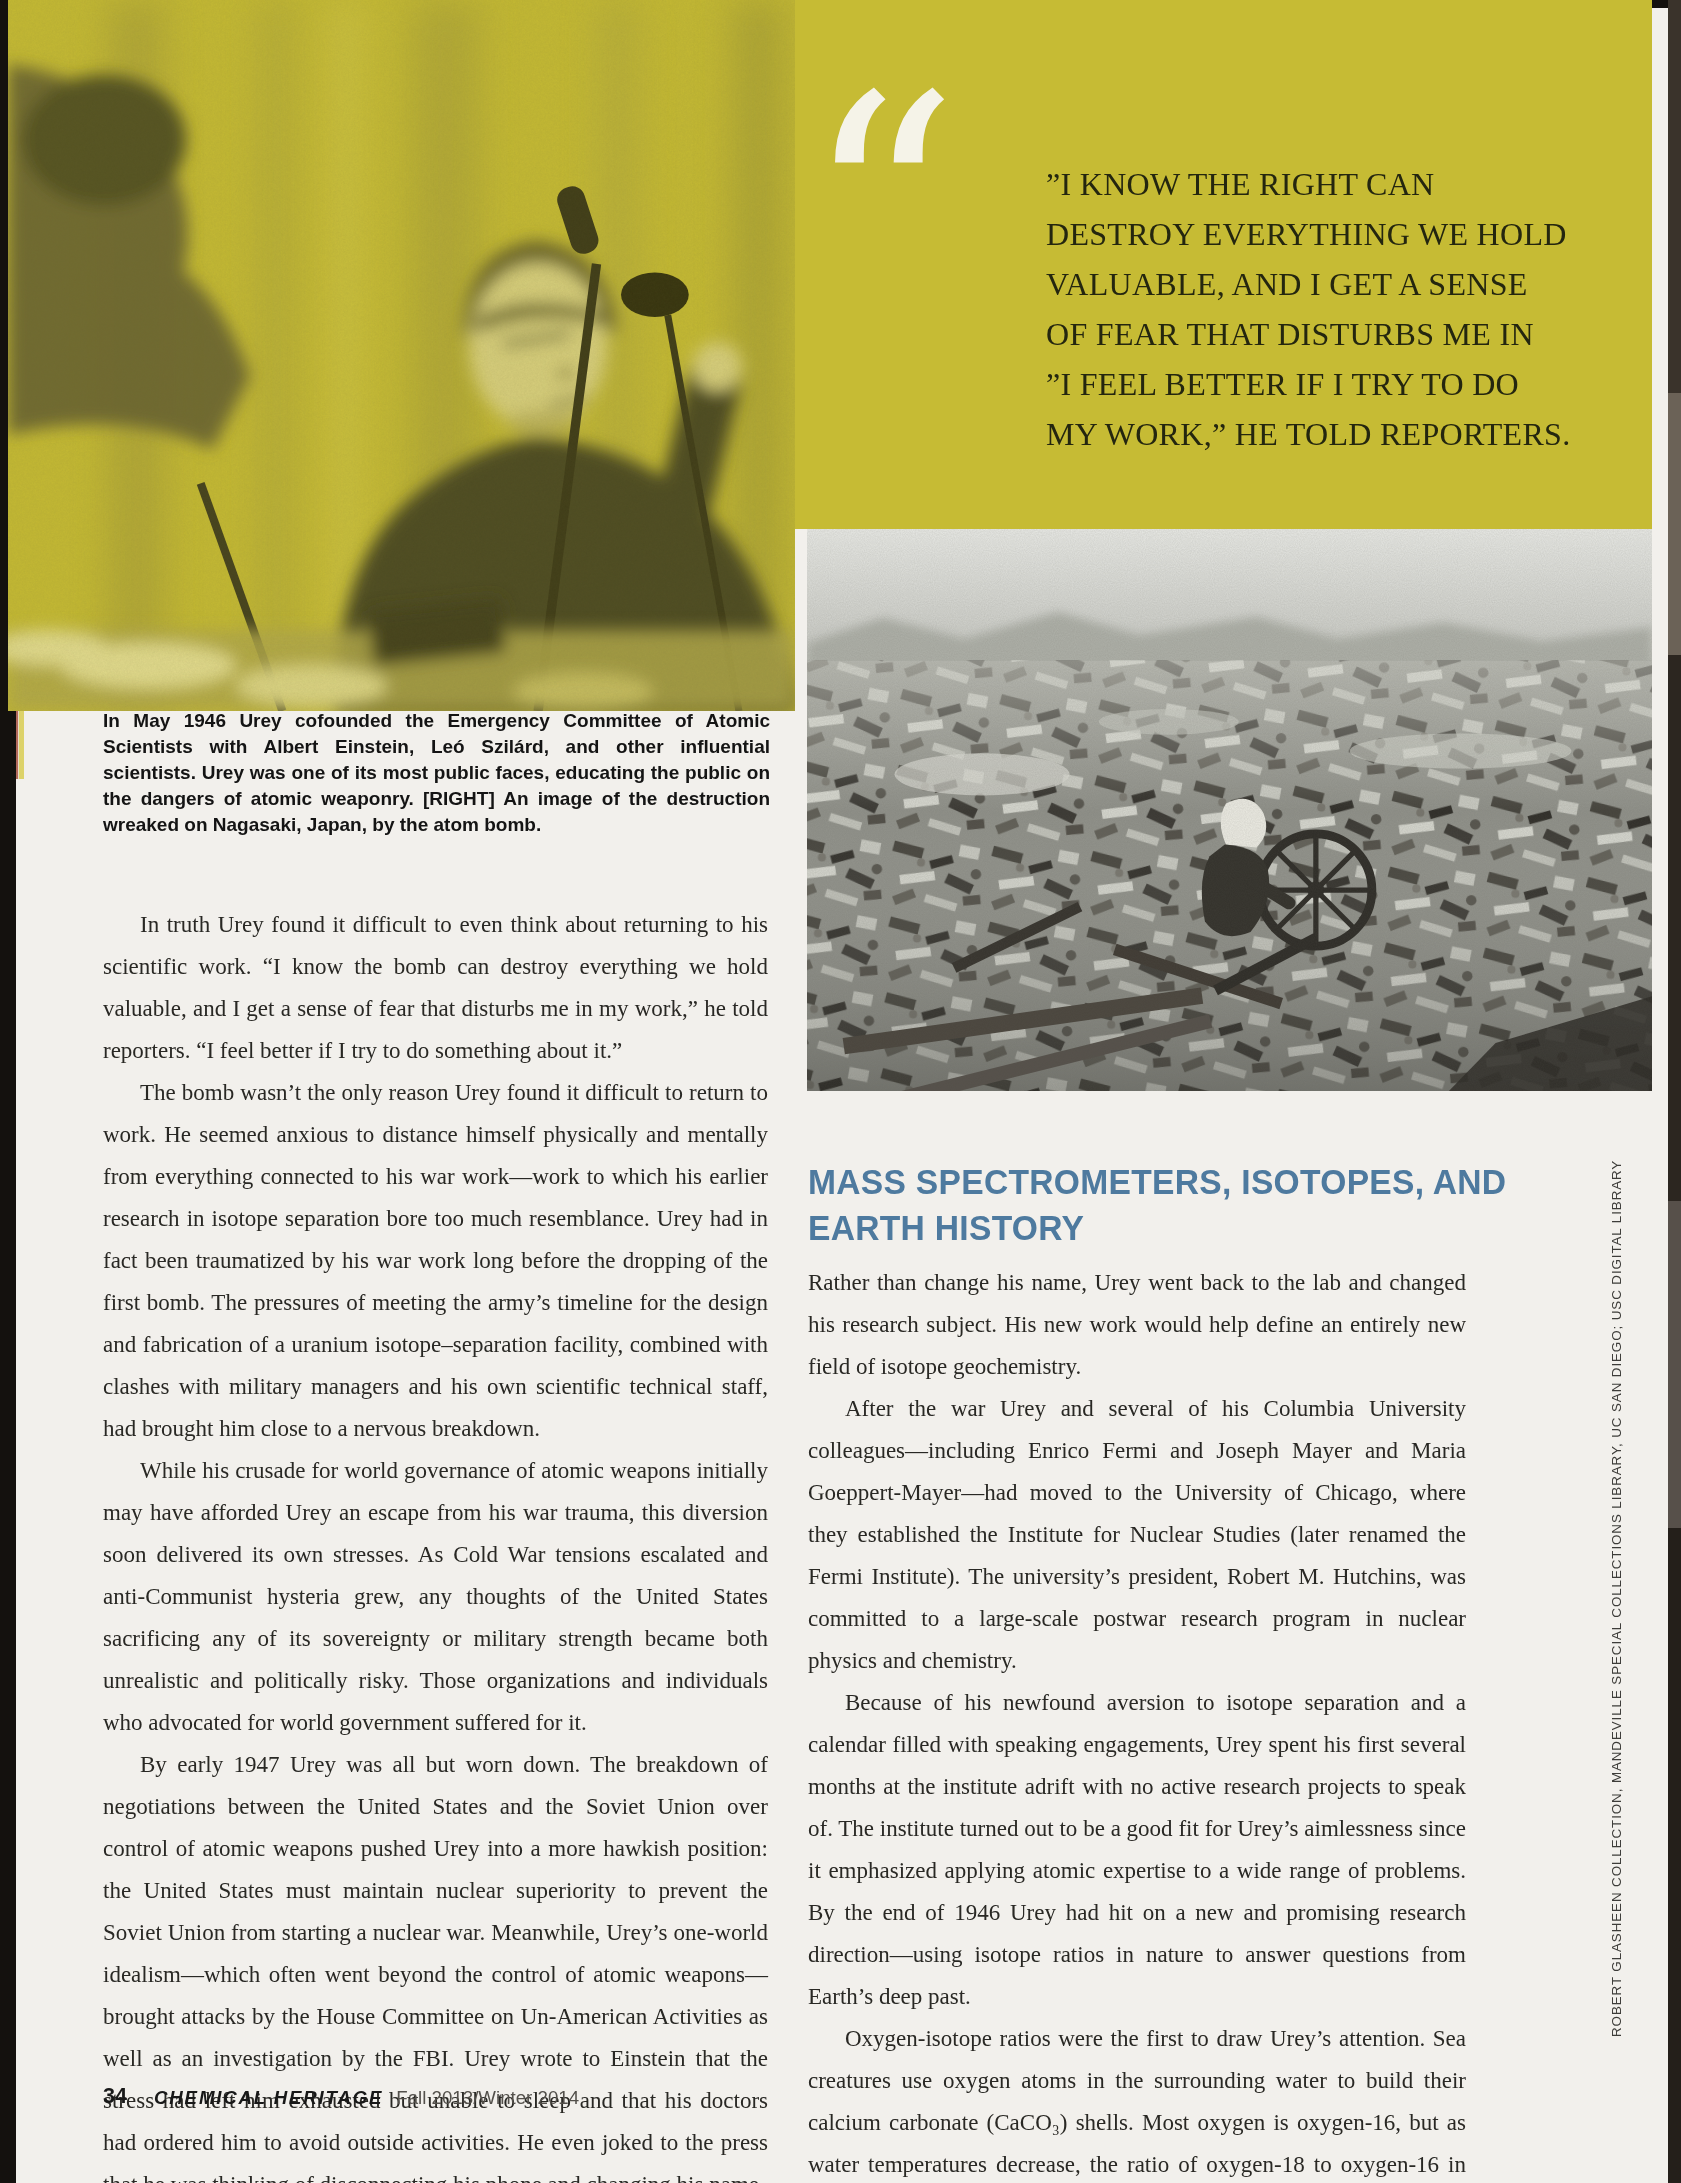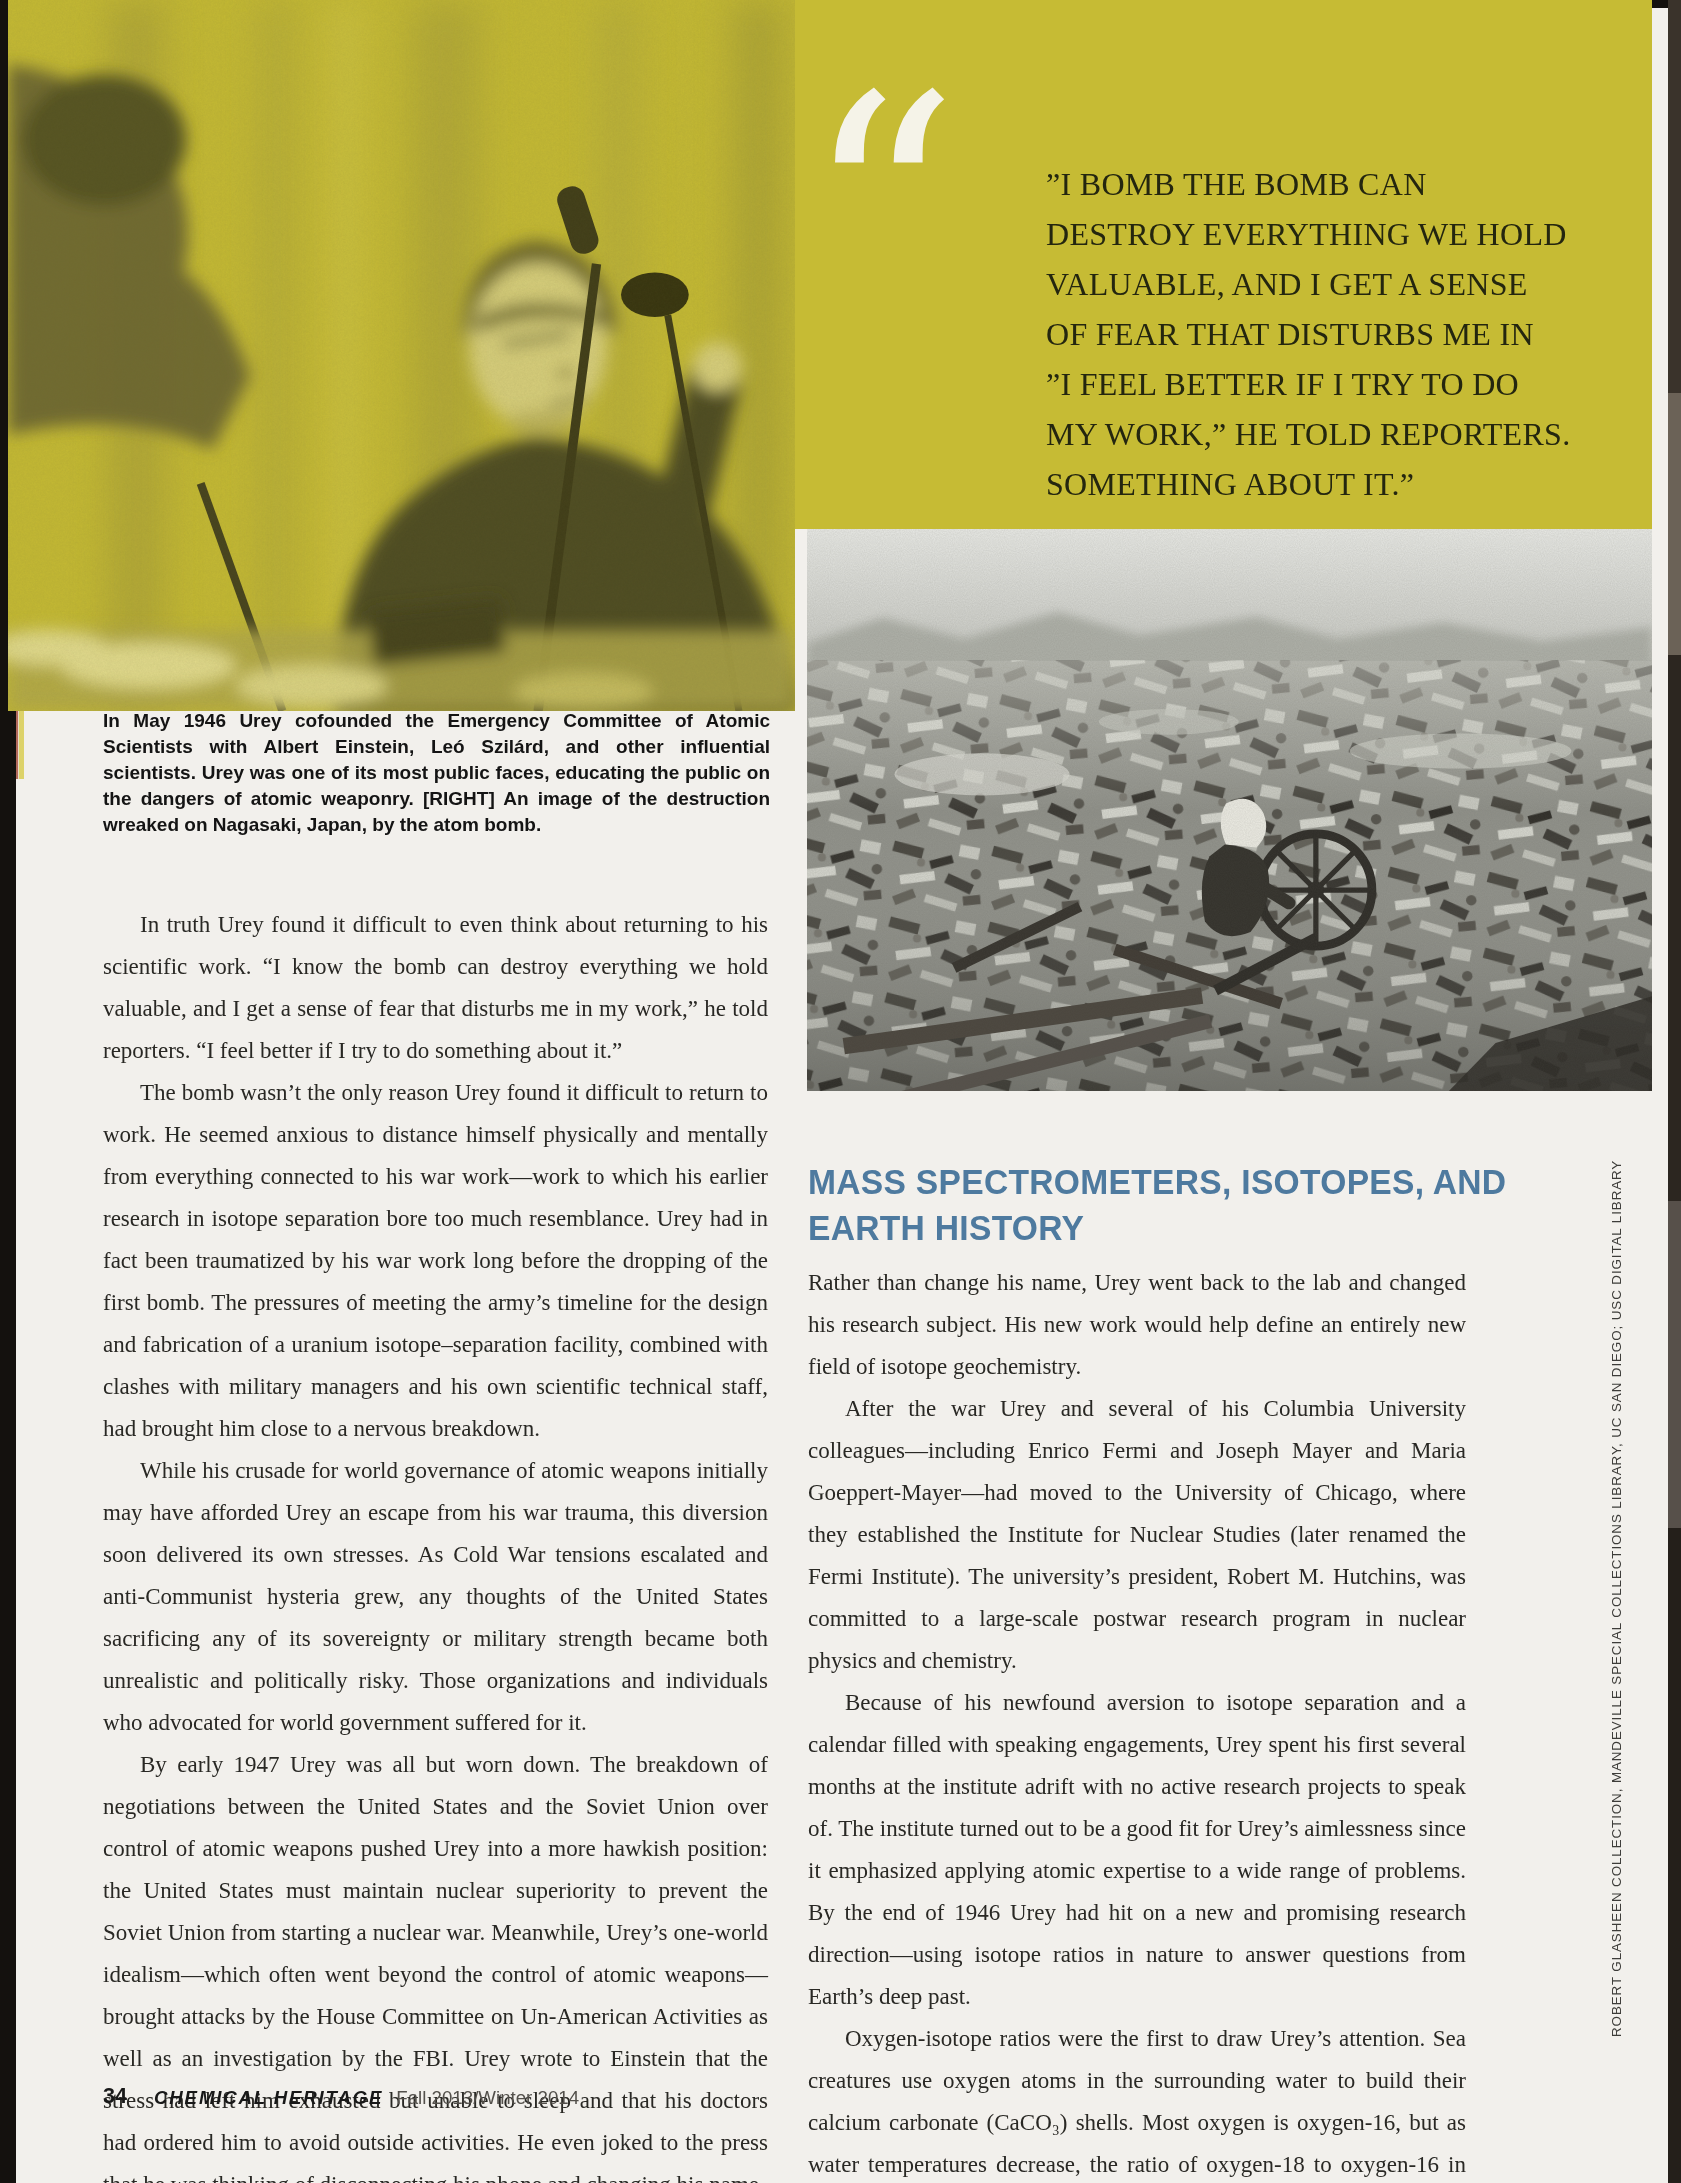--- a/index.html
+++ b/index.html
@@ -146,27 +146,26 @@
       <rect x="620" y="1035" width="230" height="95" rx="12" fill="#45421d" transform="rotate(-6 735 1082)"></rect>
       <ellipse cx="985" cy="1185" rx="120" ry="34" fill="#cfc668" opacity=".8"></ellipse>
     </g>
     <rect width="1348" height="1218" filter="url(#grainY)" opacity=".5"></rect>
   </svg>
 </div>
 
 <div class="quote-mark">“</div>
 
 <div class="pull-quote">
-  <div>”I BOMB THE BOMB CAN</div>
+  <div>”I KNOW THE RIGHT CAN</div>
   <div>DESTROY EVERYTHING WE HOLD</div>
   <div>VALUABLE, AND I GET A SENSE</div>
   <div>OF FEAR THAT DISTURBS ME IN</div>
   <div>”I FEEL BETTER IF I TRY TO DO</div>
   <div>MY WORK,” HE TOLD REPORTERS.</div>
-  <div>SOMETHING ABOUT IT.”</div>
 </div>
 
 <div class="photo nagasaki">
   <svg viewBox="0 0 1448 962" preserveAspectRatio="none">
     <defs>
       <linearGradient id="sky" x1="0" y1="0" x2="0" y2="1">
         <stop offset="0" stop-color="#e8e9e5"></stop>
           <stop offset="1" stop-color="#c2c3bd"></stop>
       </linearGradient>
       <linearGradient id="depth" x1="0" y1="0" x2="0" y2="1">

